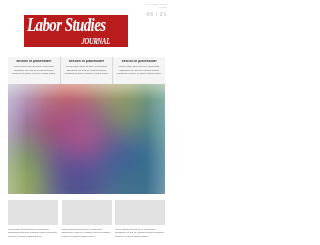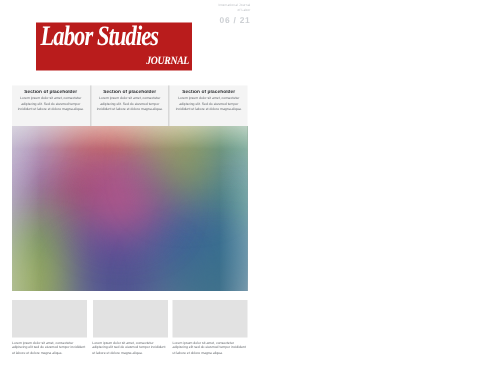--- a/index.html
+++ b/index.html
@@ -71,21 +71,21 @@
     color: #ffffff;
     letter-spacing: -0.6px;
     line-height: 1;
     white-space: nowrap;
     font-family: "Liberation Serif", serif;
     transform: scaleY(1.25);
     transform-origin: left top;
   }
   .logo-sub {
     position: absolute;
-    right: 2px;
+    right: 18px;
     bottom: 2px;
     font-size: 6.5px;
     font-weight: bold;
     font-style: italic;
     color: #ffffff;
     letter-spacing: -0.2px;
     line-height: 1;
     font-family: "Liberation Serif", serif;
     transform: scaleY(1.15);
     transform-origin: right bottom;

